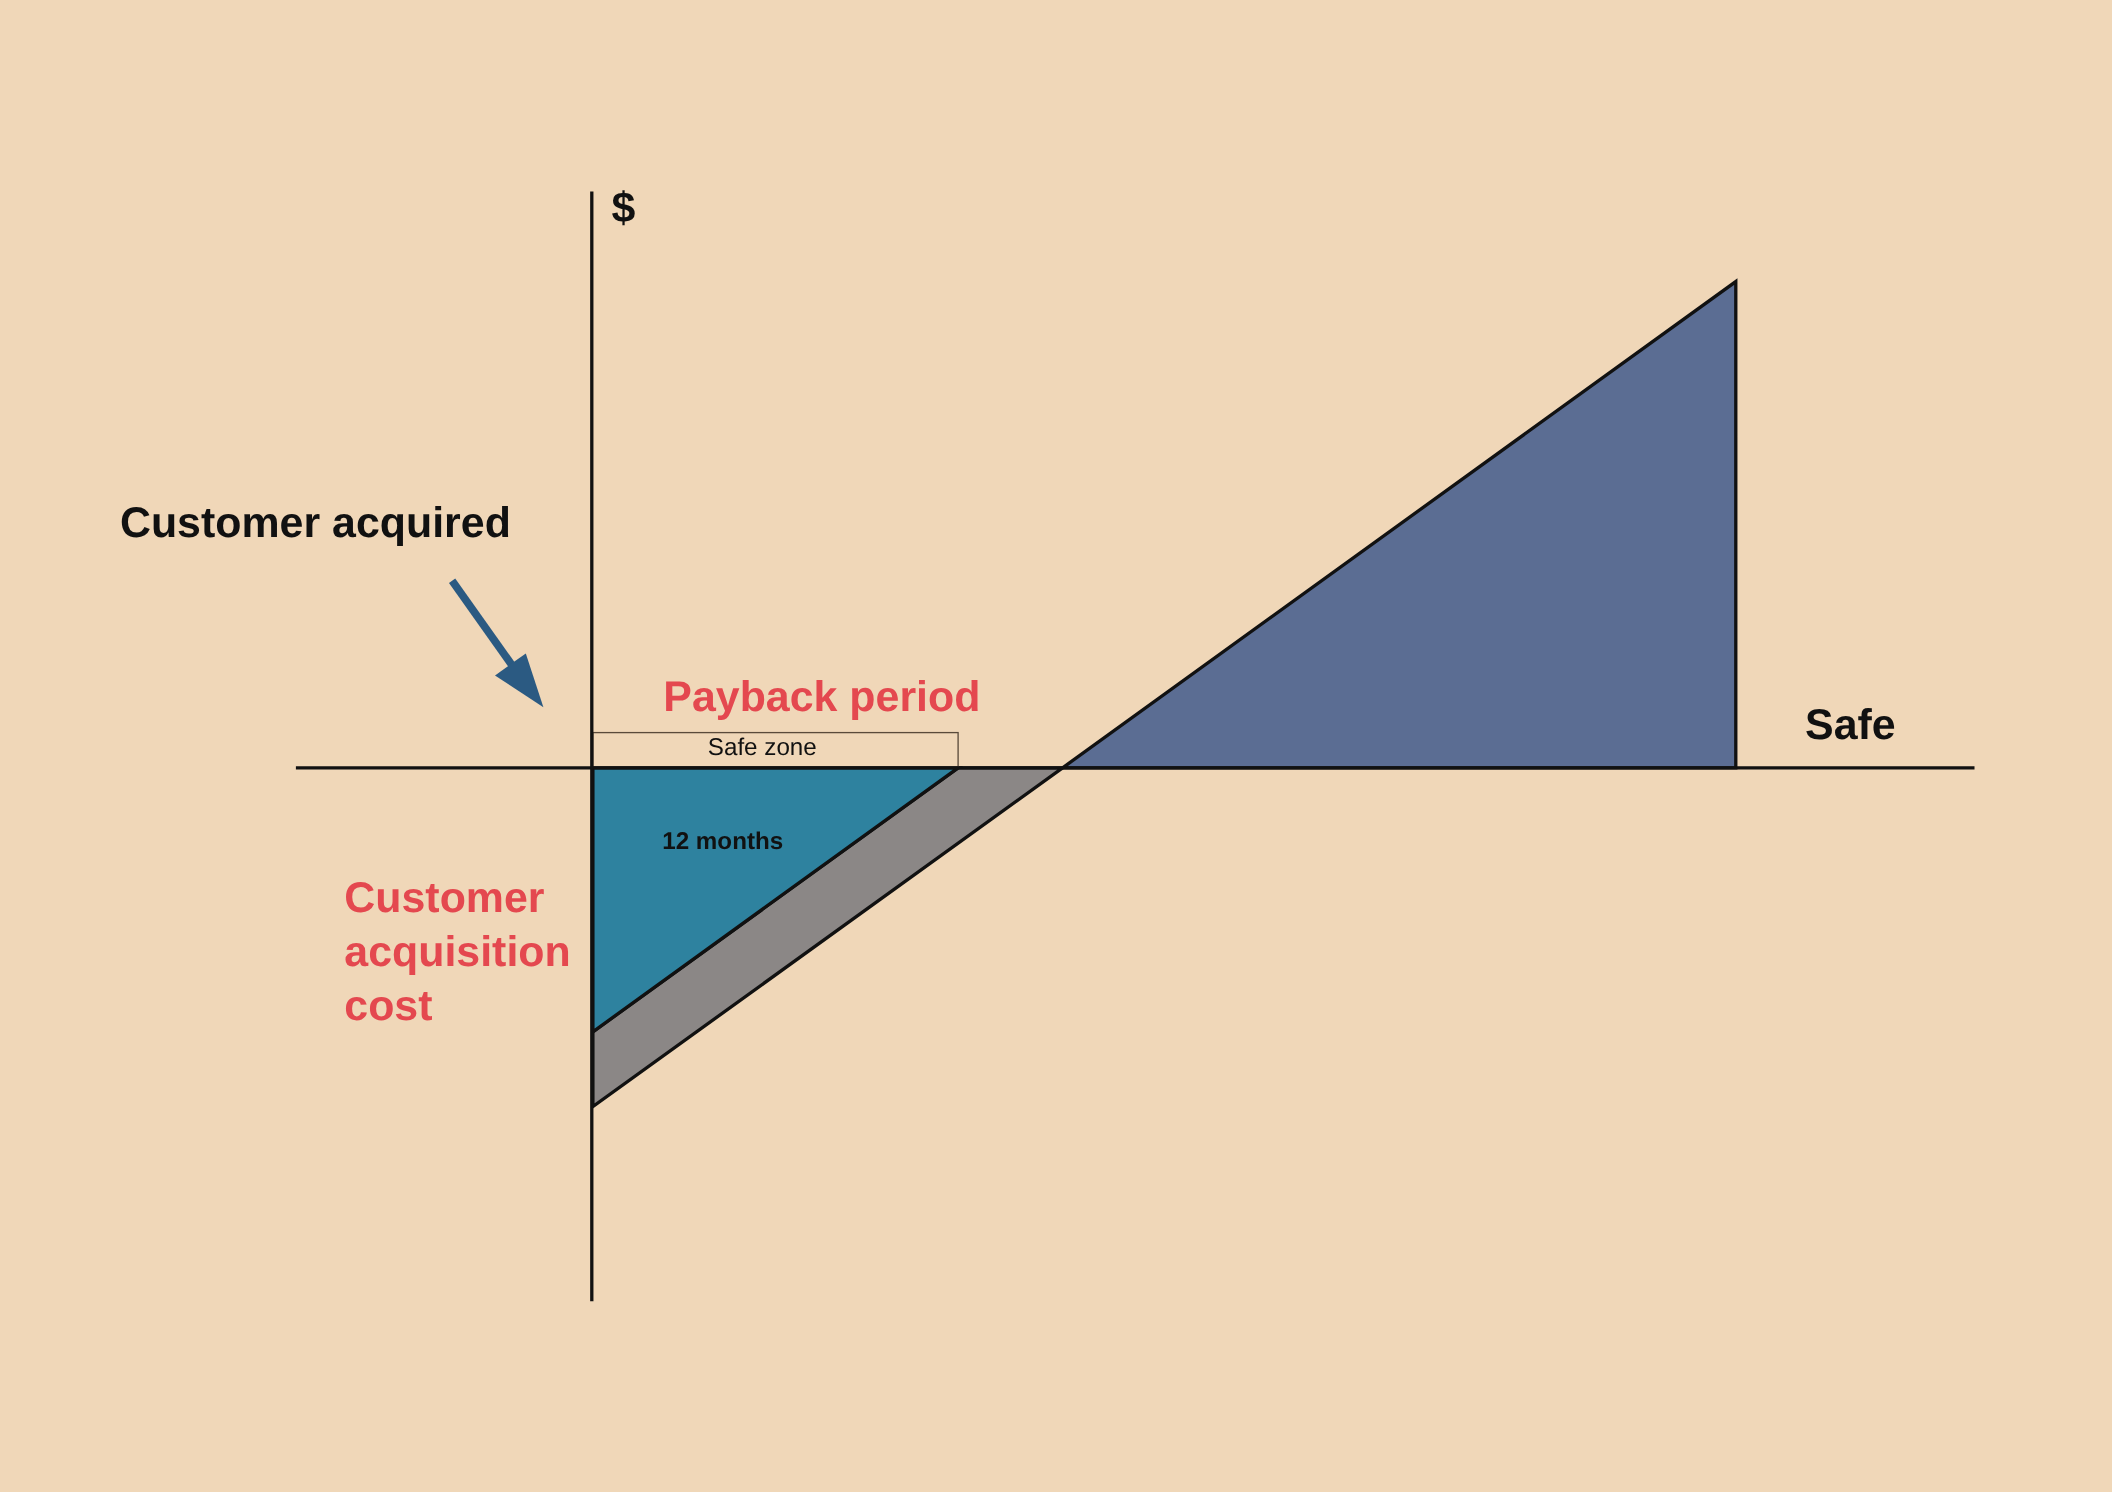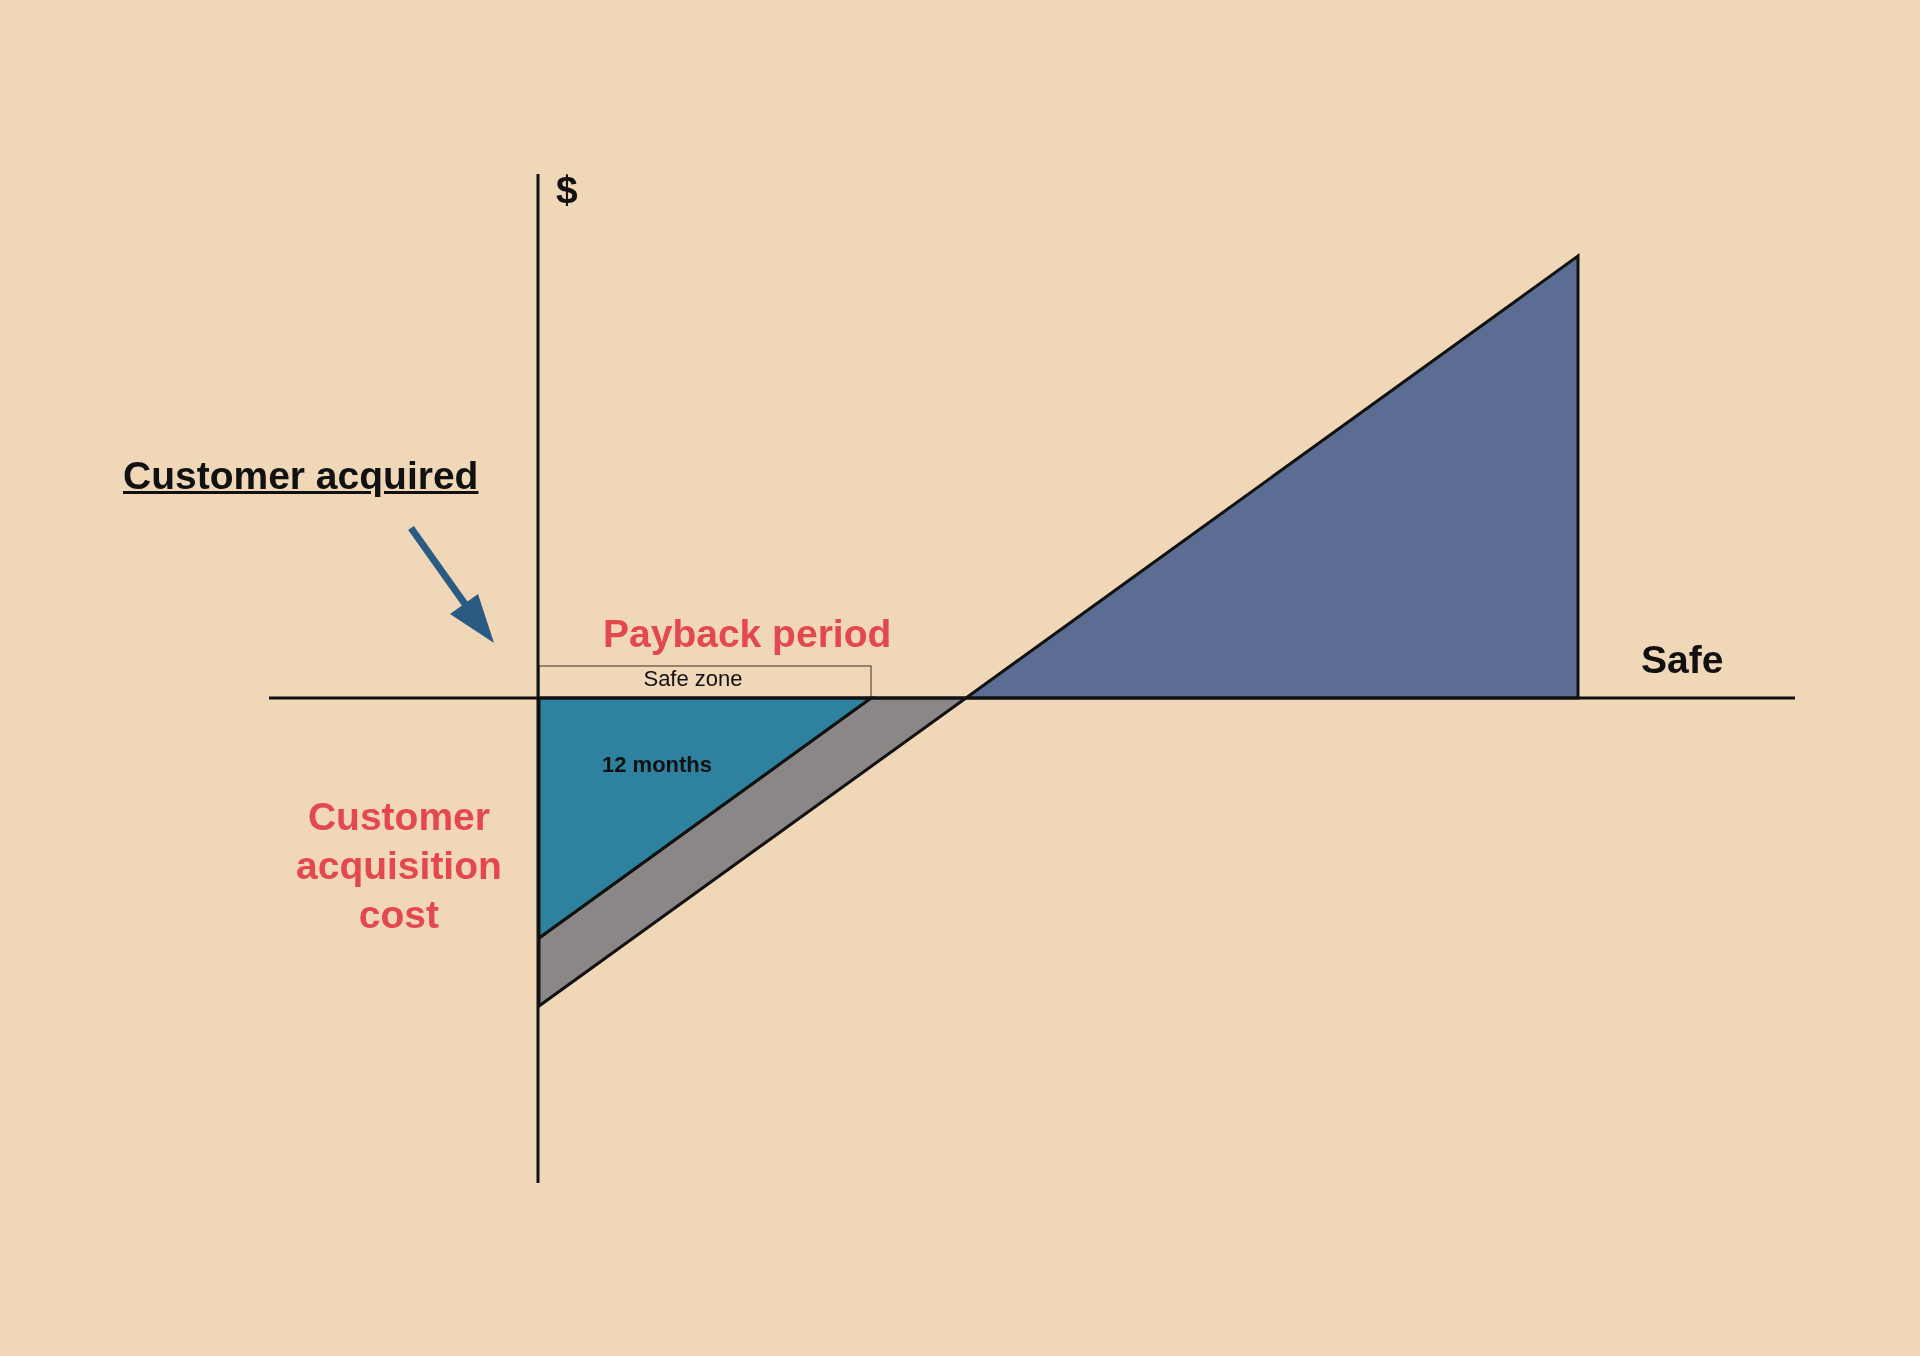--- a/index.html
+++ b/index.html
@@ -44,23 +44,23 @@
   <g>
     <line x1="411" y1="528" x2="465" y2="604" stroke="#2b5a82" stroke-width="7"></line>
     <polygon points="494,643 450,614 478,594" fill="#2b5a82"></polygon>
   </g>
 </svg>
 
 <div class="label bold black lg" style="left:556px; top:170px;">$</div>
 
 <div class="label bold black lg" style="left:1641px; top:640px;">Safe</div>
 
-<div class="label bold black lg" style="left:123px; top:456px;text-decoration:underline;">Customer acquired</div>
+<div class="label bold black lg" style="left:109px; top:456px;">Customer acquired</div>
 
 <div class="label bold red lg" style="left:556px; top:614px;margin-left:47px;">Payback period</div>
 
 <div class="label md black" style="left:539px; width:308px; text-align:center; top:668px;">Safe zone</div>
 
 <div class="label bold md black" style="left:586px; top:754px;margin-left:16px;">12 months</div>
 
-<div class="label bold red lg multiline" style="left:296px; top:792px;text-align:center;">Customer
+<div class="label bold red lg multiline" style="left:313px; top:792px;">Customer
 acquisition
 cost</div>
 
 </body></html>

